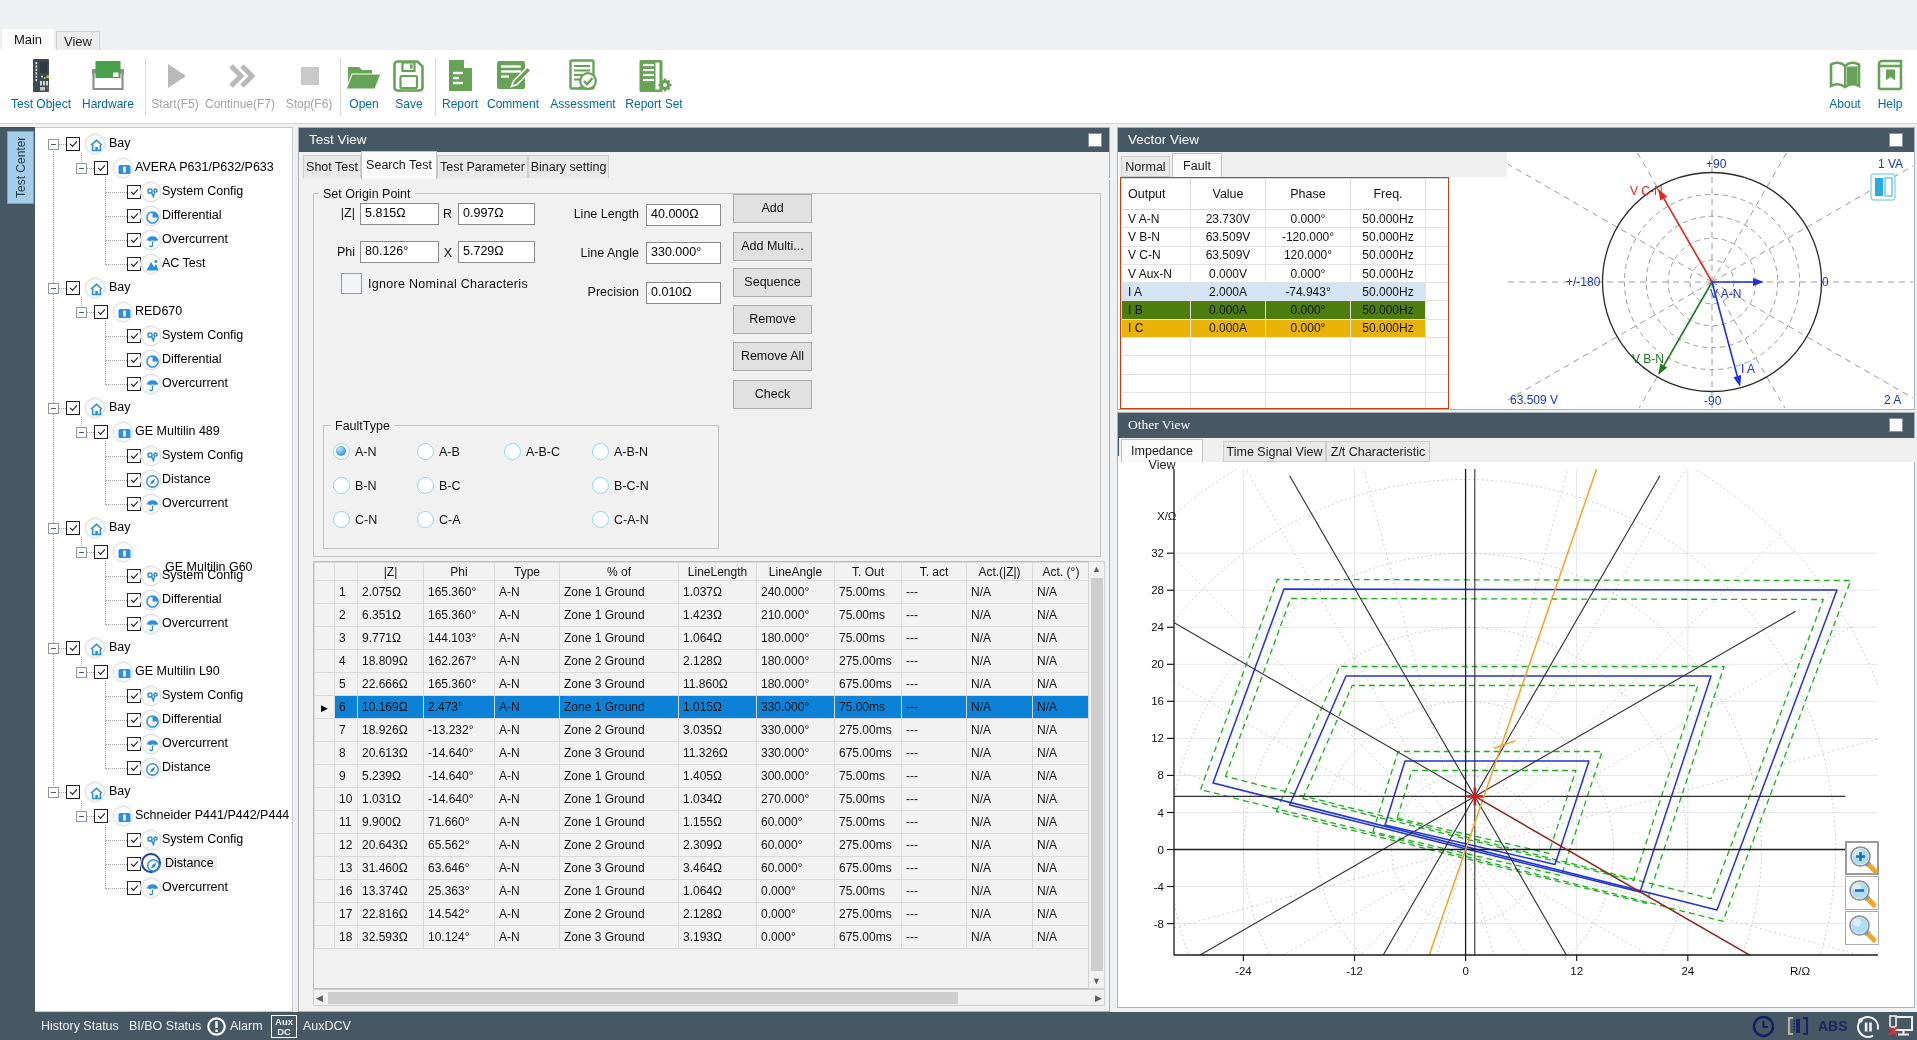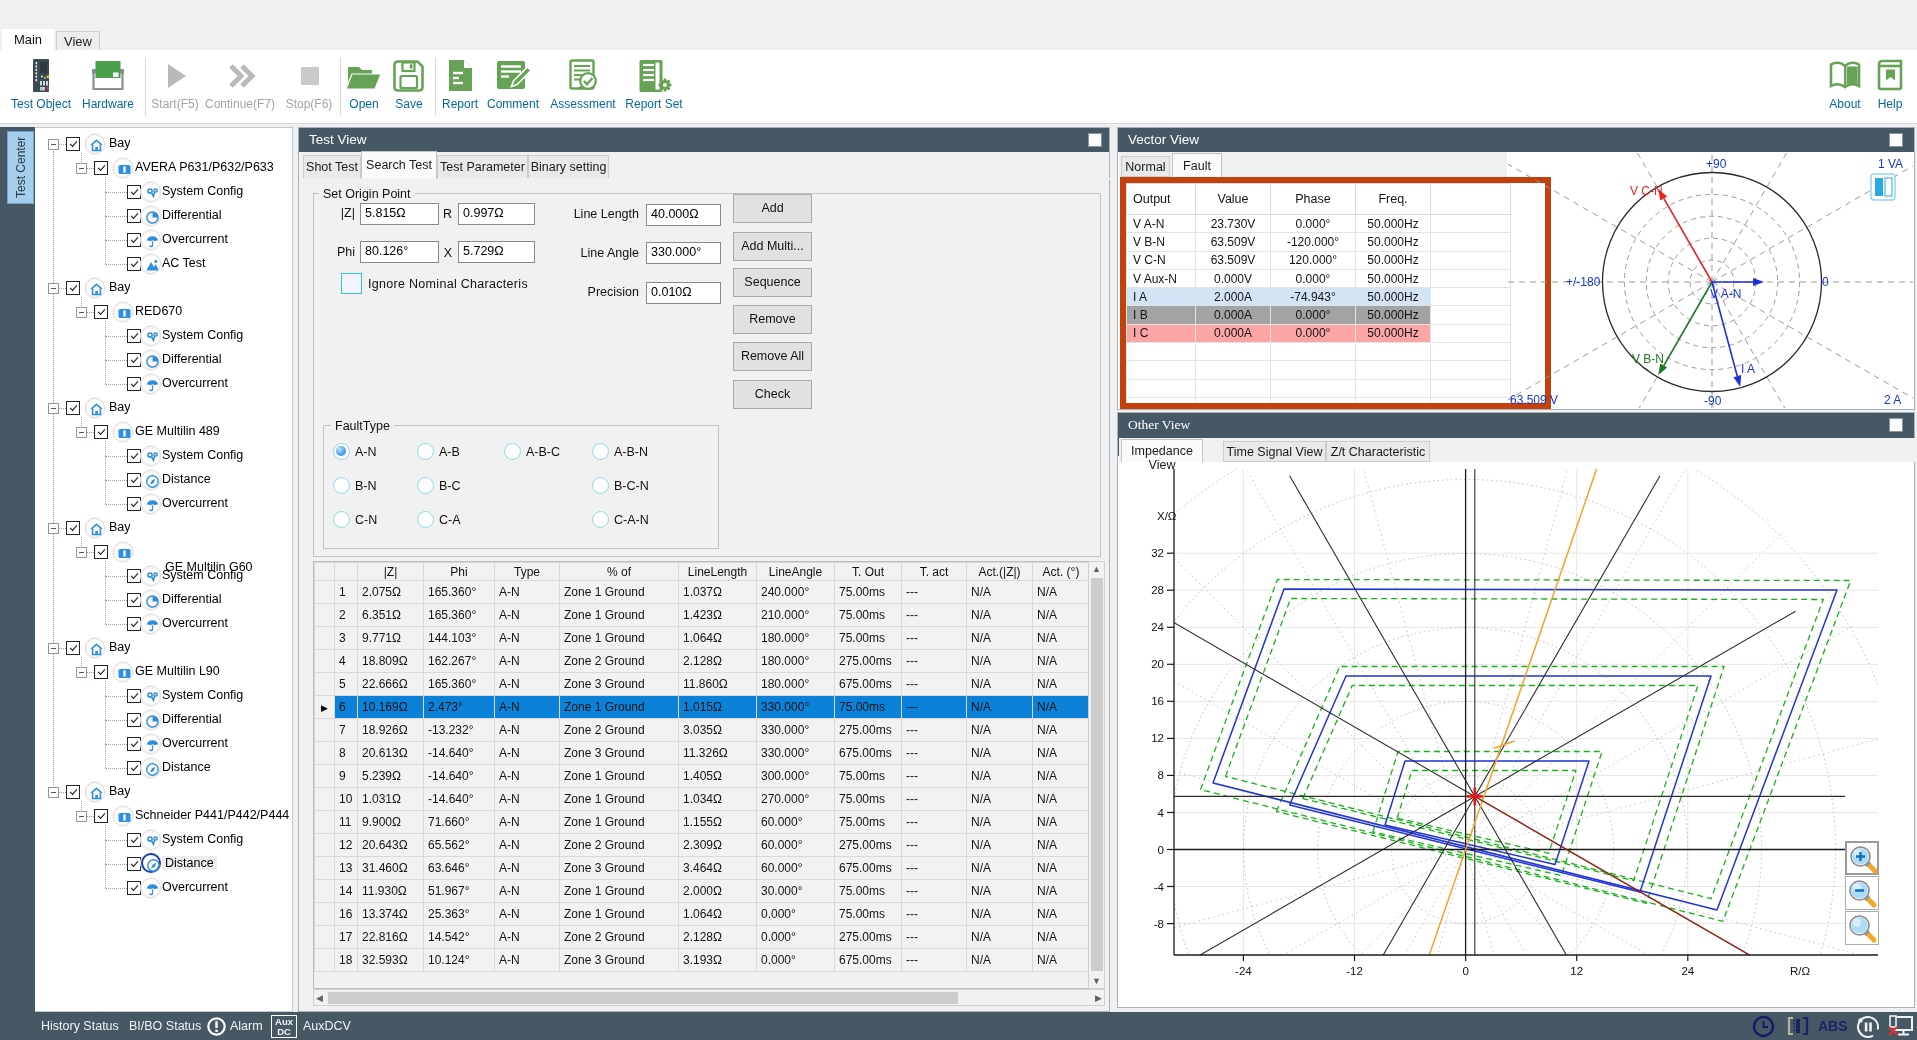--- a/index.html
+++ b/index.html
@@ -870,34 +870,20 @@
               <td style="">Zone 3 Ground</td>
               <td style="">3.464Ω</td>
               <td style="">60.000°</td>
               <td style="">675.00ms</td>
               <td style="">---</td>
               <td style="">N/A</td>
               <td style="">N/A</td>
             </tr>
             <tr style="height:23px;">
               <td style="text-align:center;padding:0;"></td>
-              <td style="">14</td>
-              <td style="">11.930Ω</td>
-              <td style="">51.967°</td>
-              <td style="">A-N</td>
-              <td style="">Zone 1 Ground</td>
-              <td style="">2.000Ω</td>
-              <td style="">30.000°</td>
-              <td style="">75.00ms</td>
-              <td style="">---</td>
-              <td style="">N/A</td>
-              <td style="">N/A</td>
-            </tr>
-            <tr style="height:23px;">
-              <td style="text-align:center;padding:0;"></td>
               <td style="">16</td>
               <td style="">13.374Ω</td>
               <td style="">25.363°</td>
               <td style="">A-N</td>
               <td style="">Zone 1 Ground</td>
               <td style="">1.064Ω</td>
               <td style="">0.000°</td>
               <td style="">75.00ms</td>
               <td style="">---</td>
               <td style="">N/A</td>
@@ -946,21 +932,21 @@
       </div>
     </div>
     <div class="panel" id="vectorview" style="left:1117px;top:127px;width:798px;height:283px;background:#fff;">
       <div class="phead">
         <span>Vector View</span>
         <div class="pbox" style="right:11px;"></div>
       </div>
       <div class="abs" style="left:1px;top:24px;width:388px;height:25px;background:#f0f0f0;"></div>
       <div class="vtab off" style="left:3px;top:28px;width:49px;height:21px;padding-top:3px;">Normal</div>
       <div class="vtab on" style="left:54px;top:25px;width:50px;height:24px;padding-top:5px;">Fault</div>
-      <div class="abs" style="left:2px;top:49px;width:431px;height:232px;border:6px solid #c2410c;background:#fff;overflow:hidden;">
+      <div class="abs" style="left:2px;top:49px;width:329px;height:232px;border:1px solid #c2410c;background:#fff;overflow:hidden;">
         <table class="grid" style="width:384px;background:#fff;">
           <colgroup>
             <col style="width:69px">
             <col style="width:75px">
             <col style="width:85px">
             <col style="width:75px">
             <col style="width:80px">
           </colgroup>
           <tbody>
             <tr style="height:23px;">
@@ -998,28 +984,28 @@
               <td style="text-align:center;padding:0;border-color:#e3e3e3;">50.000Hz</td>
               <td style="border-color:#e3e3e3;background:#fff;"></td>
             </tr>
             <tr style="height:18.3px;background:#d3e5f5;">
               <td style="padding-left:6px;border-color:#e3e3e3;">I A</td>
               <td style="text-align:center;padding:0;border-color:#e3e3e3;">2.000A</td>
               <td style="text-align:center;padding:0;border-color:#e3e3e3;">-74.943°</td>
               <td style="text-align:center;padding:0;border-color:#e3e3e3;">50.000Hz</td>
               <td style="border-color:#e3e3e3;background:#fff;"></td>
             </tr>
-            <tr style="height:18.3px;background:#a3a3a3;">
+            <tr style="height:18.3px;background:#4d7c0f;">
               <td style="padding-left:6px;border-color:#e3e3e3;">I B</td>
               <td style="text-align:center;padding:0;border-color:#e3e3e3;">0.000A</td>
               <td style="text-align:center;padding:0;border-color:#e3e3e3;">0.000°</td>
               <td style="text-align:center;padding:0;border-color:#e3e3e3;">50.000Hz</td>
               <td style="border-color:#e3e3e3;background:#fff;"></td>
             </tr>
-            <tr style="height:18.3px;background:#fca5a5;">
+            <tr style="height:18.3px;background:#eab308;">
               <td style="padding-left:6px;border-color:#e3e3e3;">I C</td>
               <td style="text-align:center;padding:0;border-color:#e3e3e3;">0.000A</td>
               <td style="text-align:center;padding:0;border-color:#e3e3e3;">0.000°</td>
               <td style="text-align:center;padding:0;border-color:#e3e3e3;">50.000Hz</td>
               <td style="border-color:#e3e3e3;background:#fff;"></td>
             </tr>
             <tr style="height:18.3px;">
               <td style="padding-left:6px;border-color:#e3e3e3;"></td>
               <td style="text-align:center;padding:0;border-color:#e3e3e3;"></td>
               <td style="text-align:center;padding:0;border-color:#e3e3e3;"></td>

